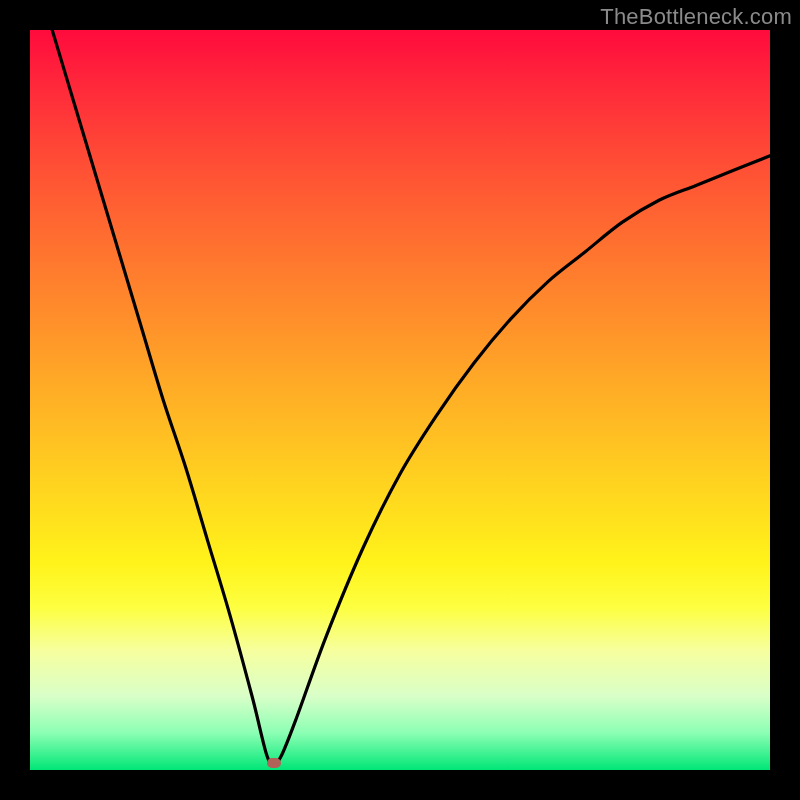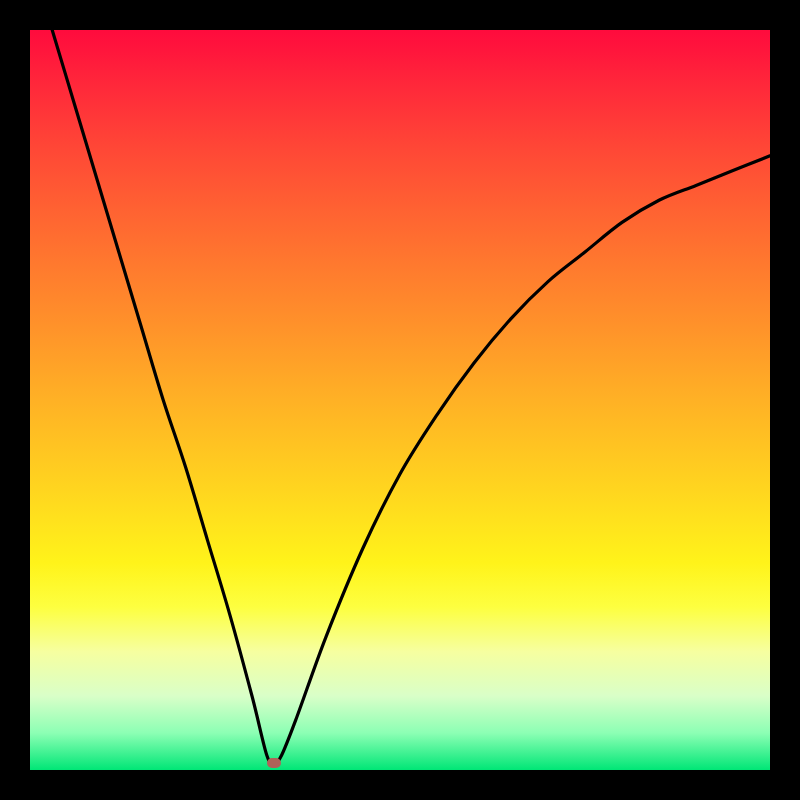--- a/index.html
+++ b/index.html
@@ -58,19 +58,20 @@
     height: 10px;
     background: #b06258;
     border-radius: 5px;
     transform: translate(-50%, -50%);
   }
 </style>
 </head>
 <body>
 
 <div class="frame">
+  <div class="watermark">TheBottleneck.com</div>
   <div class="plot-area">
     <svg class="curve" viewBox="0 0 740 740" preserveAspectRatio="none">
       <path id="curve-path" d="M 22.2 0.0 C 25.9 12.3, 37.0 49.3, 44.4 74.0 C 51.8 98.7, 59.2 123.3, 66.6 148.0 C 74.0 172.7, 81.4 197.3, 88.8 222.0 C 96.2 246.7, 103.6 271.3, 111.0 296.0 C 118.4 320.7, 125.8 346.6, 133.2 370.0 C 140.6 393.4, 148.0 413.2, 155.4 436.6 C 162.8 460.0, 170.2 485.9, 177.6 510.6 C 185.0 535.3, 192.4 558.7, 199.8 584.6 C 207.2 610.5, 215.8 642.6, 222.0 666.0 C 228.2 689.4, 233.1 714.1, 236.8 725.2 C 240.5 736.3, 241.7 732.6, 244.2 732.6 C 246.7 732.6, 247.9 732.6, 251.6 725.2 C 255.3 717.8, 259.0 707.9, 266.4 688.2 C 273.8 668.5, 284.9 635.2, 296.0 606.8 C 307.1 578.4, 320.7 545.1, 333.0 518.0 C 345.3 490.9, 357.7 466.2, 370.0 444.0 C 382.3 421.8, 394.7 403.3, 407.0 384.8 C 419.3 366.3, 431.7 349.0, 444.0 333.0 C 456.3 317.0, 468.7 302.2, 481.0 288.6 C 493.3 275.0, 505.7 262.7, 518.0 251.6 C 530.3 240.5, 542.7 231.9, 555.0 222.0 C 567.3 212.1, 579.7 201.0, 592.0 192.4 C 604.3 183.8, 616.7 176.4, 629.0 170.2 C 641.3 164.0, 653.7 160.3, 666.0 155.4 C 678.3 150.5, 690.7 145.5, 703.0 140.6 C 715.3 135.7, 733.8 128.3, 740.0 125.8" fill="none" stroke="#000" stroke-width="3.2" stroke-linecap="round" stroke-linejoin="round"></path>
     </svg>
     <div class="marker" id="marker" style="left: 244.2px; top: 732.6px;"></div>
   </div>
 </div>
 
 </body></html>

